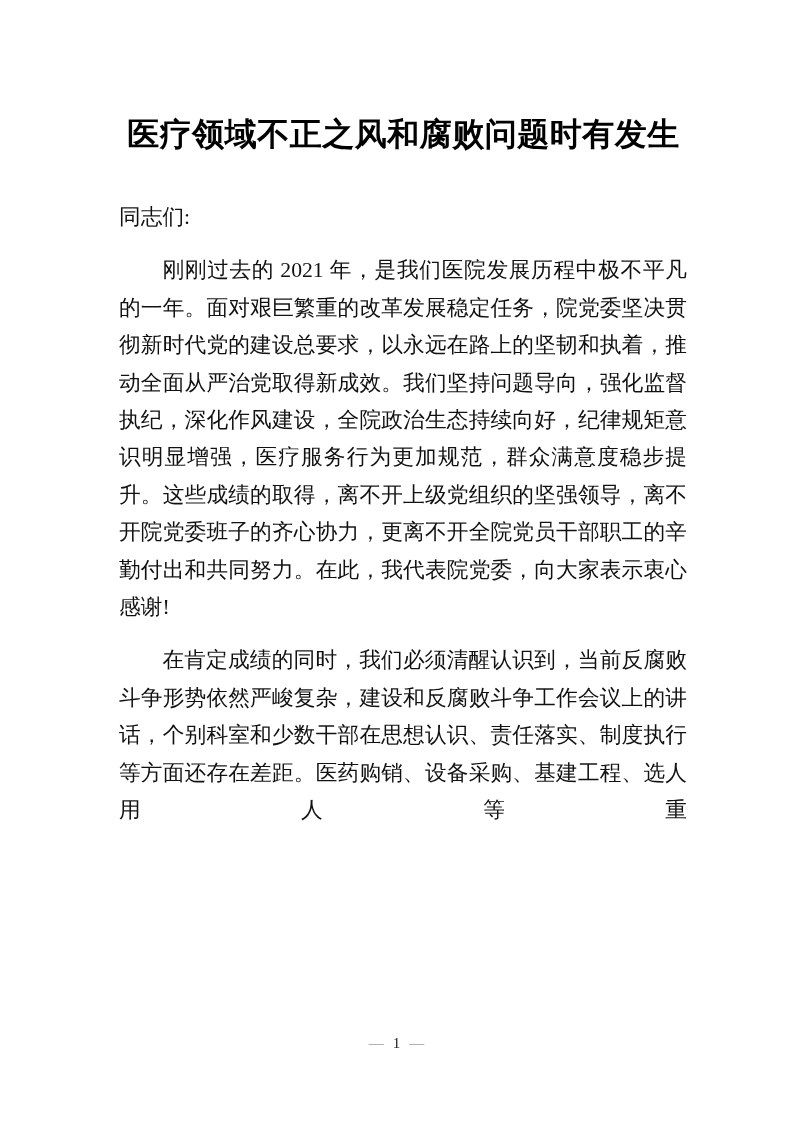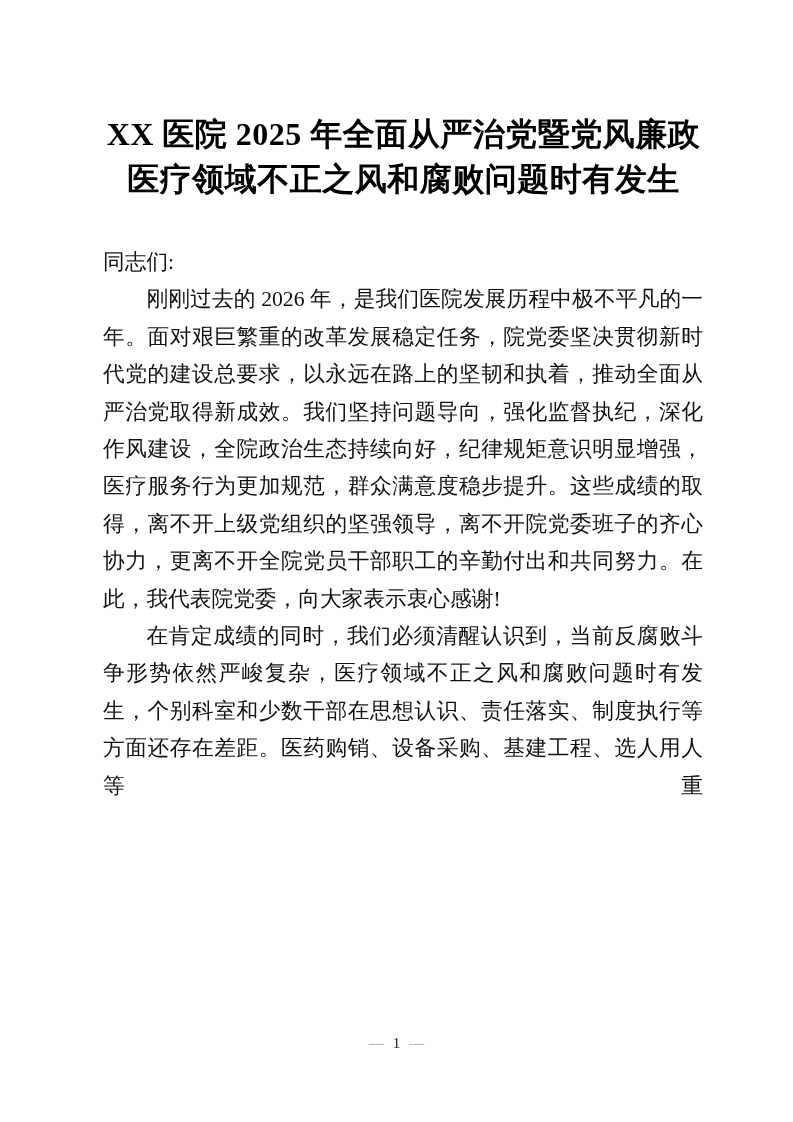--- a/index.html
+++ b/index.html
@@ -31,21 +31,21 @@
     white-space: nowrap;
   }
   .doc-body {
     margin: 42px 90px 0 103px; 
     font-size: 21.7px;
     line-height: 37.4px;
     text-align: justify;
     color: #111111;
   }
   .doc-body p {
-    margin: 0;
+    margin: 16px;
     padding: 0;
   }
   .salutation {
     text-indent: 0;
   }
   .para {
     text-indent: 2em;
   }
   
   .para-cut {
@@ -68,27 +68,26 @@
     color: #1a1a1a;
     margin: 0 9px;
   }
 </style>
 </head>
 <body>
 
 <div class="page">
 
   <h1 class="doc-title">
-    <span class="title-line">XX 医院 2025 年全面从严治党暨党风廉政</span>
     <span class="title-line">医疗领域不正之风和腐败问题时有发生</span>
   </h1>
 
   <div class="doc-body">
     <p class="salutation">同志们:</p>
-    <p class="para">刚刚过去的 2026 年，是我们医院发展历程中极不平凡的一年。面对艰巨繁重的改革发展稳定任务，院党委坚决贯彻新时代党的建设总要求，以永远在路上的坚韧和执着，推动全面从严治党取得新成效。我们坚持问题导向，强化监督执纪，深化作风建设，全院政治生态持续向好，纪律规矩意识明显增强，医疗服务行为更加规范，群众满意度稳步提升。这些成绩的取得，离不开上级党组织的坚强领导，离不开院党委班子的齐心协力，更离不开全院党员干部职工的辛勤付出和共同努力。在此，我代表院党委，向大家表示衷心感谢!</p>
-    <p class="para para-cut">在肯定成绩的同时，我们必须清醒认识到，当前反腐败斗争形势依然严峻复杂，医疗领域不正之风和腐败问题时有发生，个别科室和少数干部在思想认识、责任落实、制度执行等方面还存在差距。医药购销、设备采购、基建工程、选人用人等重</p>
+    <p class="para">刚刚过去的 2021 年，是我们医院发展历程中极不平凡的一年。面对艰巨繁重的改革发展稳定任务，院党委坚决贯彻新时代党的建设总要求，以永远在路上的坚韧和执着，推动全面从严治党取得新成效。我们坚持问题导向，强化监督执纪，深化作风建设，全院政治生态持续向好，纪律规矩意识明显增强，医疗服务行为更加规范，群众满意度稳步提升。这些成绩的取得，离不开上级党组织的坚强领导，离不开院党委班子的齐心协力，更离不开全院党员干部职工的辛勤付出和共同努力。在此，我代表院党委，向大家表示衷心感谢!</p>
+    <p class="para para-cut">在肯定成绩的同时，我们必须清醒认识到，当前反腐败斗争形势依然严峻复杂，建设和反腐败斗争工作会议上的讲话，个别科室和少数干部在思想认识、责任落实、制度执行等方面还存在差距。医药购销、设备采购、基建工程、选人用人等重</p>
   </div>
 
   <div class="page-footer">
     <span class="dash">—</span><span class="pagenum">1</span><span class="dash">—</span>
   </div>
 
 </div>
 
 </body></html>

